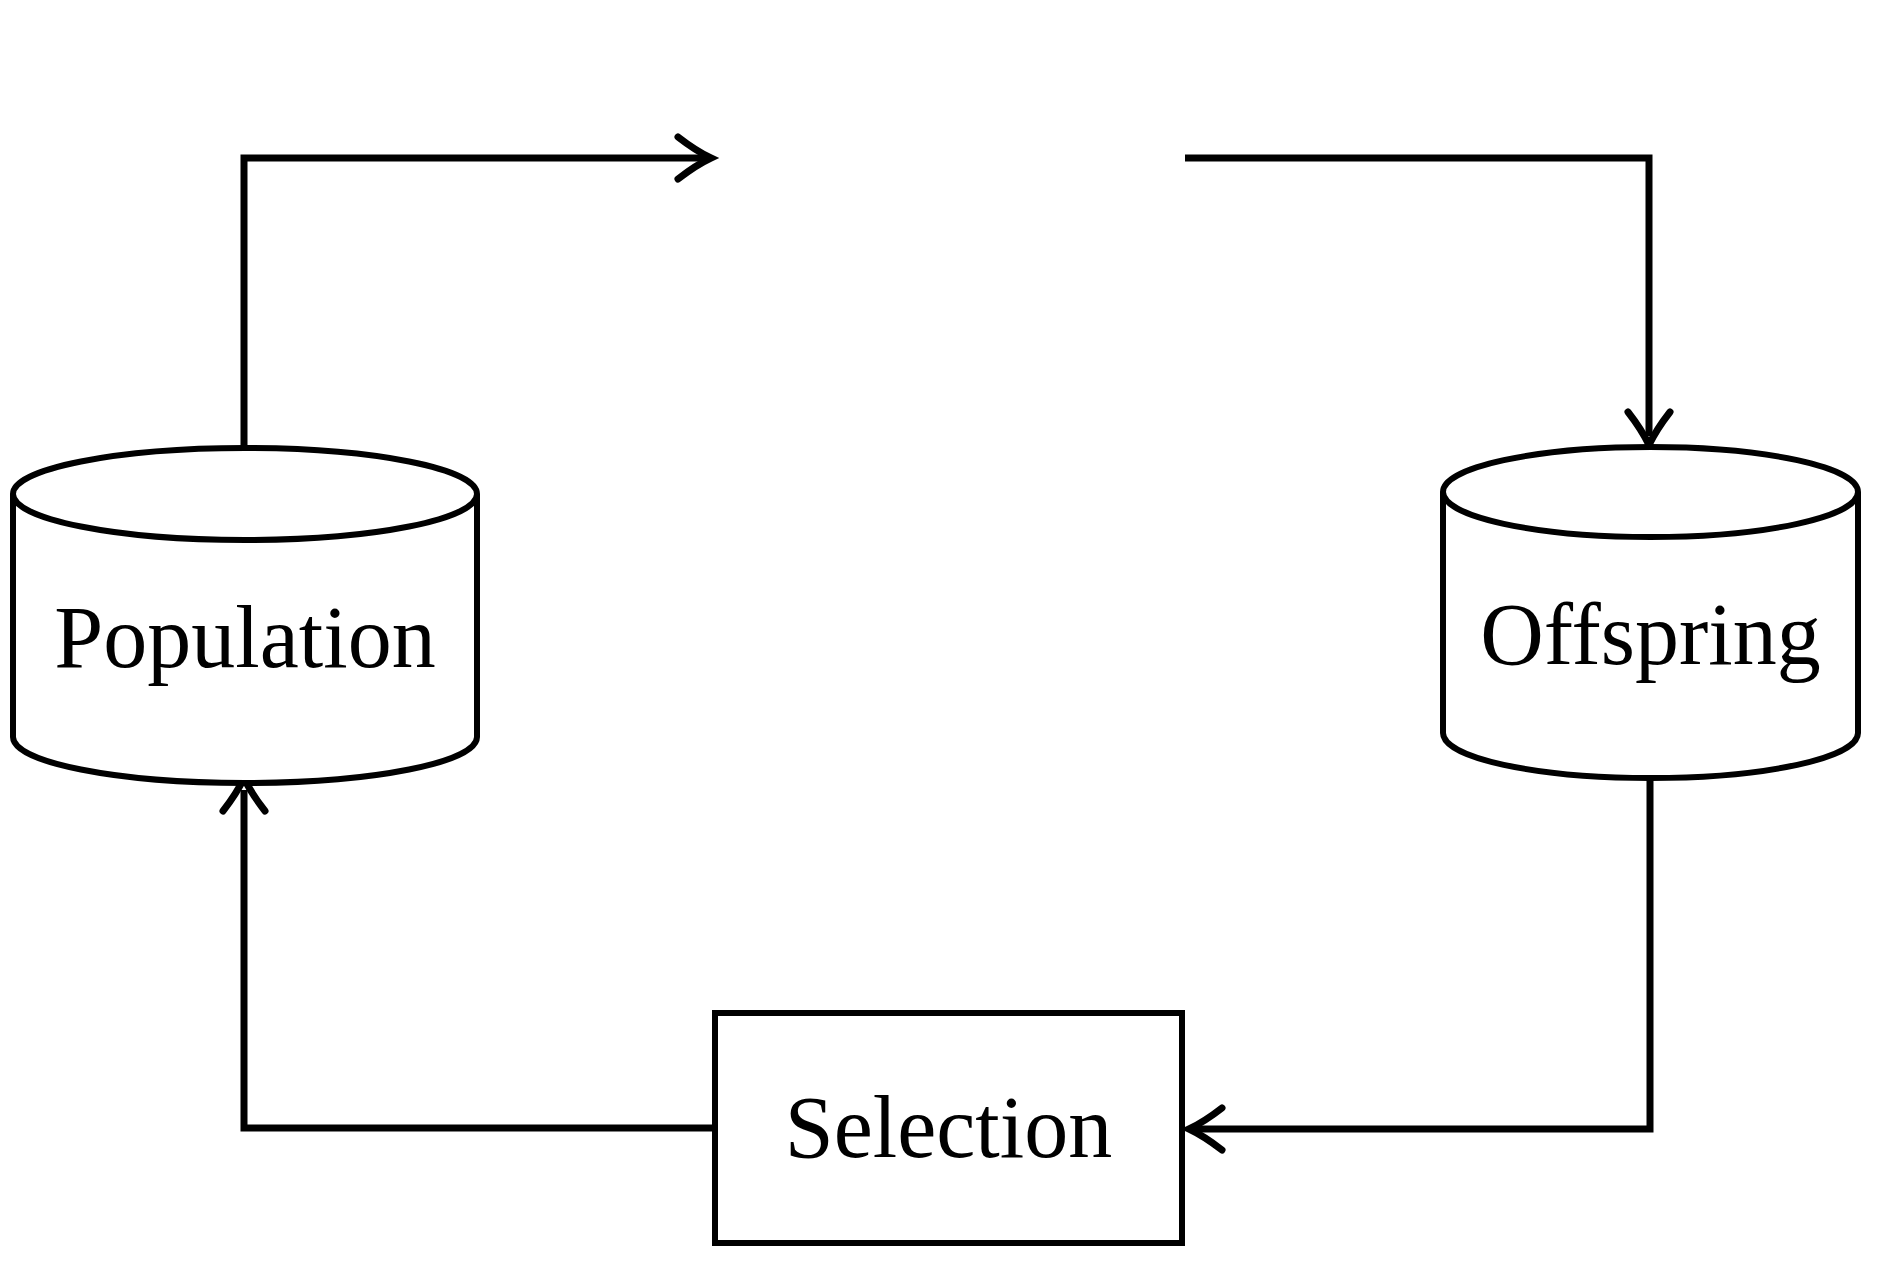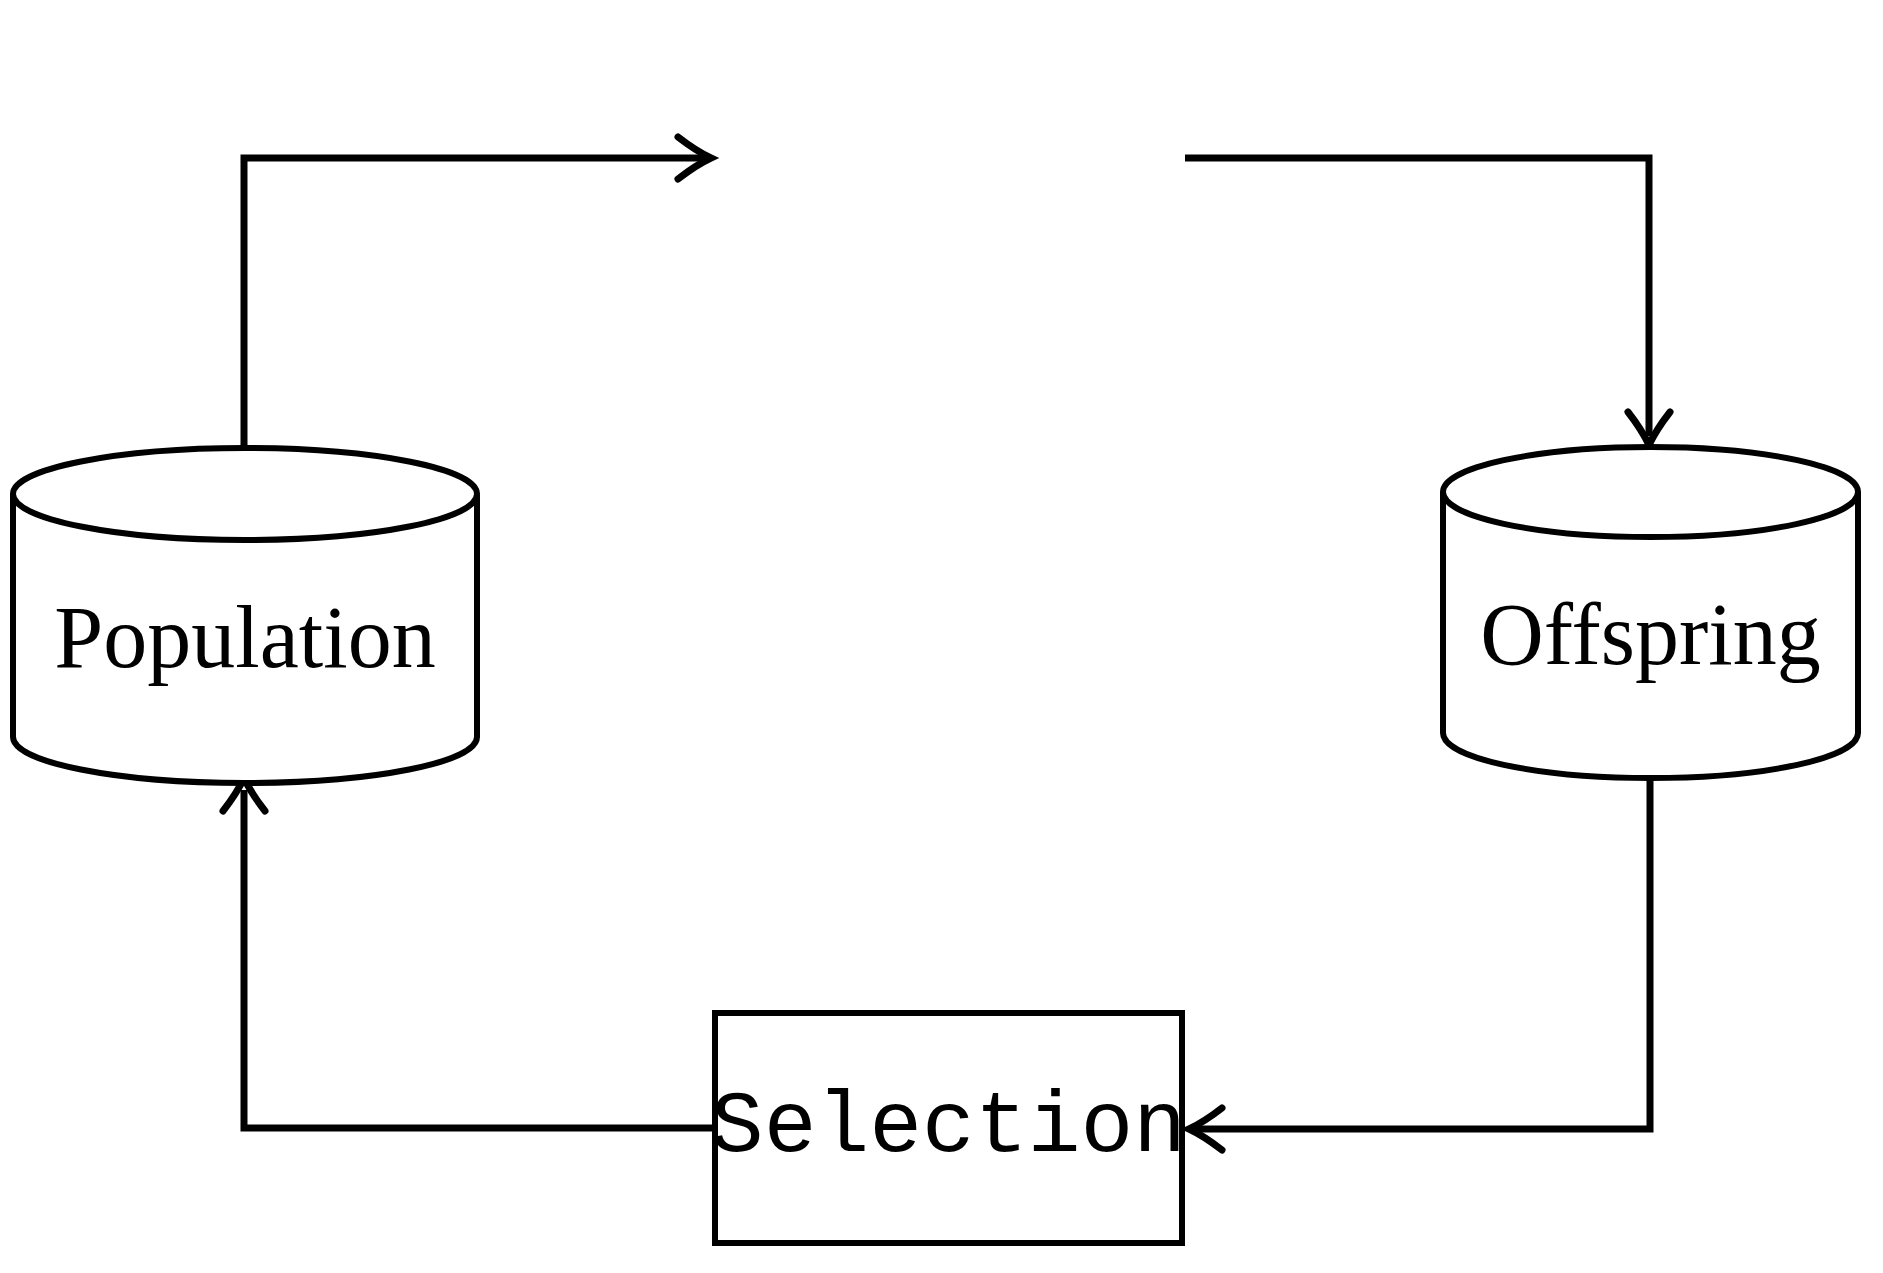--- a/index.html
+++ b/index.html
@@ -20,21 +20,21 @@
   .node-box {
     position: absolute;
     box-sizing: border-box;
     border: 6px solid #000000;
     background: #ffffff;
     display: flex;
     align-items: center;
     justify-content: center;
   }
   .node-box.mutation  { left: 714px; top: 40px;   width: 471px; height: 235px; }
-  .node-box.selection { left: 712px; top: 1010px; width: 473px; height: 236px; font-family: Liberation Mono, monospace; }
+  .node-box.selection { left: 712px; top: 1010px; width: 473px; height: 236px; }
   .label-zone {
     position: absolute;
     display: flex;
     align-items: center;
     justify-content: center;
     pointer-events: none;
   }
   .label-zone.population { left: 13px;   top: 494px; width: 464px; height: 288px; }
   .label-zone.offspring  { left: 1443px; top: 492px; width: 415px; height: 285px; }
   .node-label {

